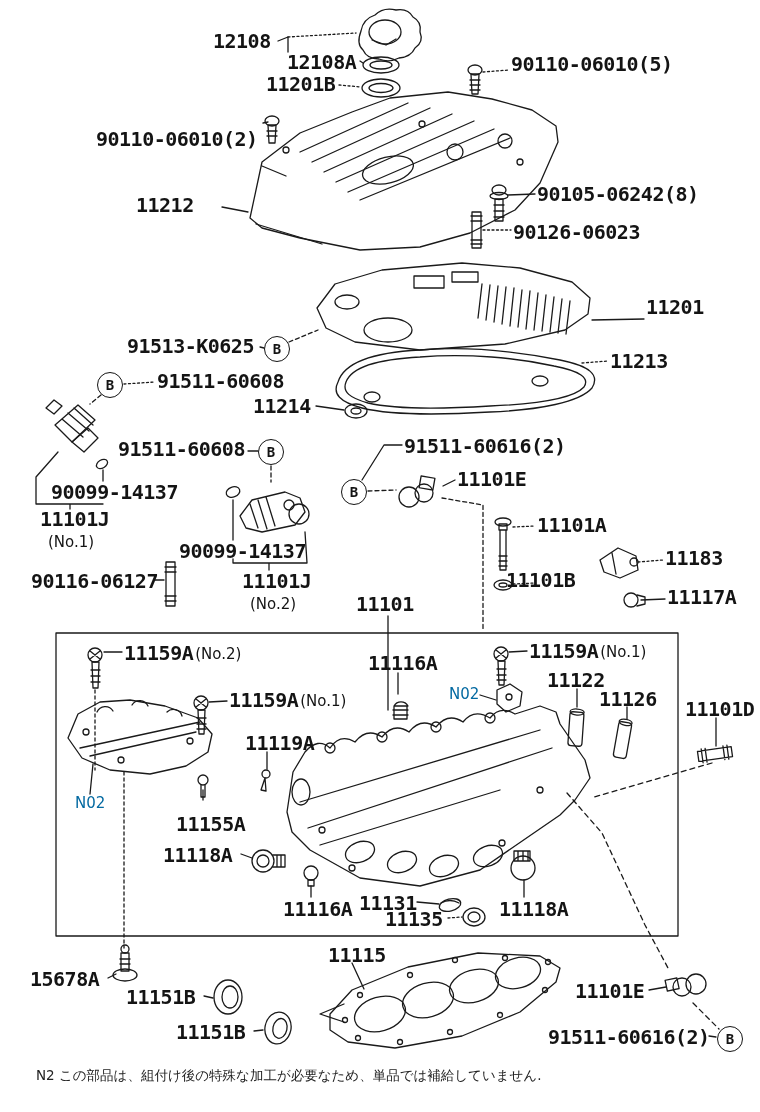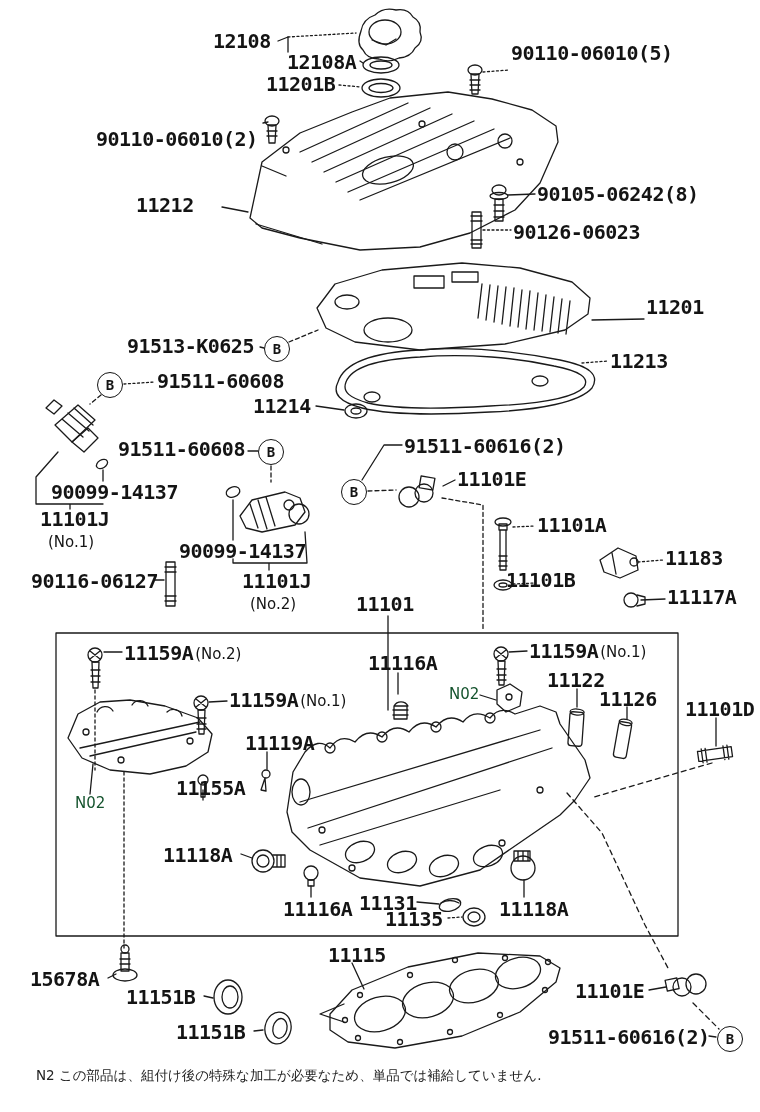--- a/index.html
+++ b/index.html
@@ -6,21 +6,21 @@
   #stage{position:relative;width:760px;height:1112px;background:#ffffff;overflow:hidden;
          font-family:"DejaVu Sans Mono","Liberation Mono",monospace;}
   #art{position:absolute;left:0;top:0;}
   .co{position:absolute;white-space:nowrap;color:#141414;
       font:700 20px "DejaVu Sans Mono","Liberation Mono",monospace;
       letter-spacing:-0.5px;line-height:1;}
   .co .sub{font:400 15px "DejaVu Sans","Liberation Sans",sans-serif;
       letter-spacing:0;margin-left:2px;position:relative;top:-1px;}
   .co .sub2{display:block;font:400 15px "DejaVu Sans","Liberation Sans",sans-serif;
       letter-spacing:0;margin-top:4px;margin-left:8px;}
-  .nlabel{position:absolute;white-space:nowrap;color:#14532d;
+  .nlabel{position:absolute;white-space:nowrap;color:#0369a1;
       font:400 15px "DejaVu Sans","Liberation Sans",sans-serif;line-height:1;}
   .bcirc{position:absolute;width:26px;height:26px;border:1.7px solid #141414;border-radius:50%;
       box-sizing:border-box;display:flex;align-items:center;justify-content:center;
       font:700 14px "DejaVu Sans Mono","Liberation Mono",monospace;color:#141414;background:#fff;}
   .note{position:absolute;white-space:nowrap;color:#222;
       font:400 13.5px "DejaVu Sans","Liberation Sans",sans-serif;}
   .figcode{position:absolute;white-space:nowrap;color:#111;
       font:400 17px "DejaVu Sans","Liberation Sans",sans-serif;margin-top:38px;}
 </style>
 </head>
@@ -320,21 +320,21 @@
   </g>
   <g transform="rotate(12 278 1028)">
     <ellipse cx="278" cy="1028" rx="13" ry="16"></ellipse>
         <ellipse cx="280" cy="1028" rx="7" ry="10"></ellipse>
   </g>
 </svg>
 
   <div class="co" style="left:213px;top:31px"><span>12108</span></div>
   <div class="co" style="left:287px;top:52px"><span>12108A</span></div>
   <div class="co" style="left:266px;top:74px"><span>11201B</span></div>
-  <div class="co" style="left:511px;top:43px"><span>90110-06010(5)</span></div>
+  <div class="co" style="left:511px;top:54px"><span>90110-06010(5)</span></div>
   <div class="co" style="left:96px;top:129px"><span>90110-06010(2)</span></div>
   <div class="co" style="left:136px;top:195px"><span>11212</span></div>
   <div class="co" style="left:537px;top:184px"><span>90105-06242(8)</span></div>
   <div class="co" style="left:513px;top:222px"><span>90126-06023</span></div>
   <div class="co" style="left:646px;top:297px"><span>11201</span></div>
   <div class="co" style="left:610px;top:351px"><span>11213</span></div>
   <div class="co" style="left:127px;top:336px"><span>91513-K0625</span></div>
   <div class="co" style="left:157px;top:371px"><span>91511-60608</span></div>
   <div class="co" style="left:118px;top:439px"><span>91511-60608</span></div>
   <div class="co" style="left:253px;top:396px"><span>11214</span></div>
@@ -353,21 +353,21 @@
   <div class="co" style="left:124px;top:643px"><span>11159A</span><span class="sub">(No.2)</span></div>
   <div class="co" style="left:229px;top:690px"><span>11159A</span><span class="sub">(No.1)</span></div>
   <div class="co" style="left:529px;top:641px"><span>11159A</span><span class="sub">(No.1)</span></div>
   <div class="co" style="left:368px;top:653px"><span>11116A</span></div>
   <div class="nlabel" style="left:449px;top:687px"><span>N02</span></div>
   <div class="co" style="left:547px;top:670px"><span>11122</span></div>
   <div class="co" style="left:599px;top:689px"><span>11126</span></div>
   <div class="co" style="left:685px;top:699px"><span>11101D</span></div>
   <div class="co" style="left:245px;top:733px"><span>11119A</span></div>
   <div class="nlabel" style="left:75px;top:796px"><span>N02</span></div>
-  <div class="co" style="left:176px;top:778px"><span>11155A</span></div>
+  <div class="co" style="left:176px;top:814px"><span>11155A</span></div>
   <div class="co" style="left:163px;top:845px"><span>11118A</span></div>
   <div class="co" style="left:283px;top:899px"><span>11116A</span></div>
   <div class="co" style="left:359px;top:893px"><span>11131</span></div>
   <div class="co" style="left:385px;top:909px"><span>11135</span></div>
   <div class="co" style="left:499px;top:899px"><span>11118A</span></div>
   <div class="co" style="left:328px;top:945px"><span>11115</span></div>
   <div class="co" style="left:30px;top:969px"><span>15678A</span></div>
   <div class="co" style="left:126px;top:987px"><span>11151B</span></div>
   <div class="co" style="left:176px;top:1022px"><span>11151B</span></div>
   <div class="co" style="left:575px;top:981px"><span>11101E</span></div>

